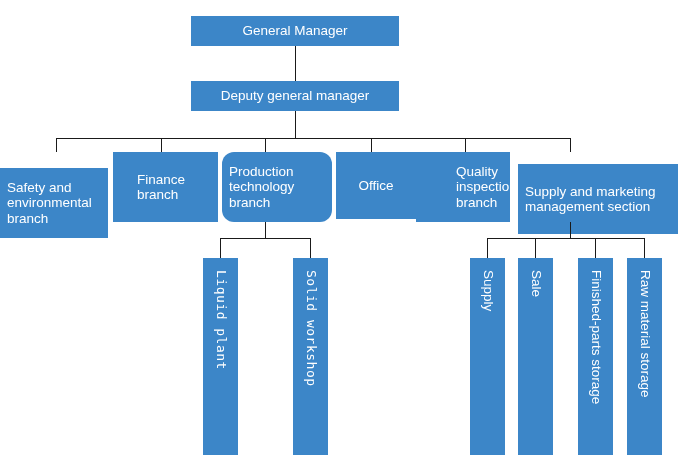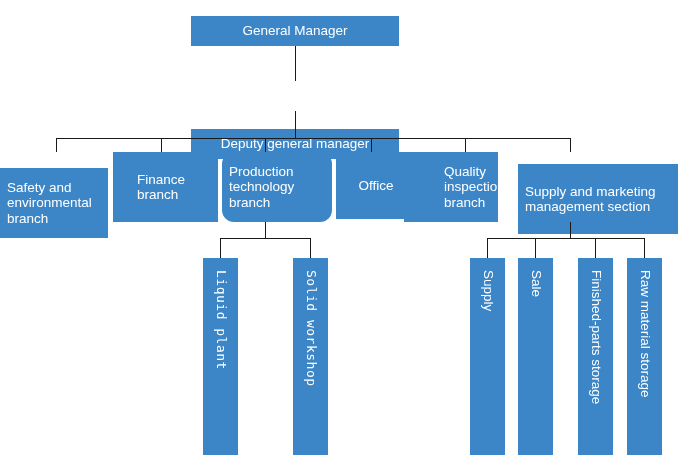--- a/index.html
+++ b/index.html
@@ -67,21 +67,21 @@
 <body>
 
 <div id="org-chart">
 
   <div class="node node-h node-center" style="left:191px; top:16px; width:208px; height:30px;">
     <span>General Manager</span>
   </div>
 
   <div class="conn conn-v" style="left:295px; top:46px; height:35px;"></div>
 
-  <div class="node node-h node-center" style="left:191px; top:81px; width:208px; height:30px;margin-top:48px;">
+  <div class="node node-h node-center" style="left:191px; top:81px; width:208px; height:30px;">
     <span>Deputy general manager</span>
   </div>
 
   <div class="conn conn-v" style="left:295px; top:111px; height:28px;"></div>
   <div class="conn conn-h" style="left:56px; top:138px; width:515px;"></div>
 
   <div class="conn conn-v" style="left:56px;  top:138px; height:14px;"></div>
   <div class="conn conn-v" style="left:161px; top:138px; height:14px;"></div>
   <div class="conn conn-v" style="left:265px; top:138px; height:14px;"></div>
   <div class="conn conn-v" style="left:371px; top:138px; height:14px;"></div>
@@ -97,21 +97,21 @@
   </div>
 
   <div class="node node-h node-left" style="left:222px; top:152px; width:110px; height:70px;border-radius:12px;">
     <span>Production technology branch</span>
   </div>
 
   <div class="node node-h node-center" style="left:336px; top:152px; width:80px; height:67px;">
     <span>Office</span>
   </div>
 
-  <div class="node node-h node-left" style="left:404px; top:152px; width:94px; height:70px;padding-left:40px;">
+  <div class="node node-h node-left" style="left:416px; top:152px; width:94px; height:70px;padding-left:40px;">
     <span>Quality inspection branch</span>
   </div>
 
   <div class="node node-h node-left" style="left:518px; top:164px; width:160px; height:70px;">
     <span>Supply and marketing management section</span>
   </div>
 
   <div class="conn conn-v" style="left:265px; top:222px; height:17px;"></div>
   <div class="conn conn-h" style="left:220px; top:238px; width:91px;"></div>
   <div class="conn conn-v" style="left:220px; top:238px; height:20px;"></div>

